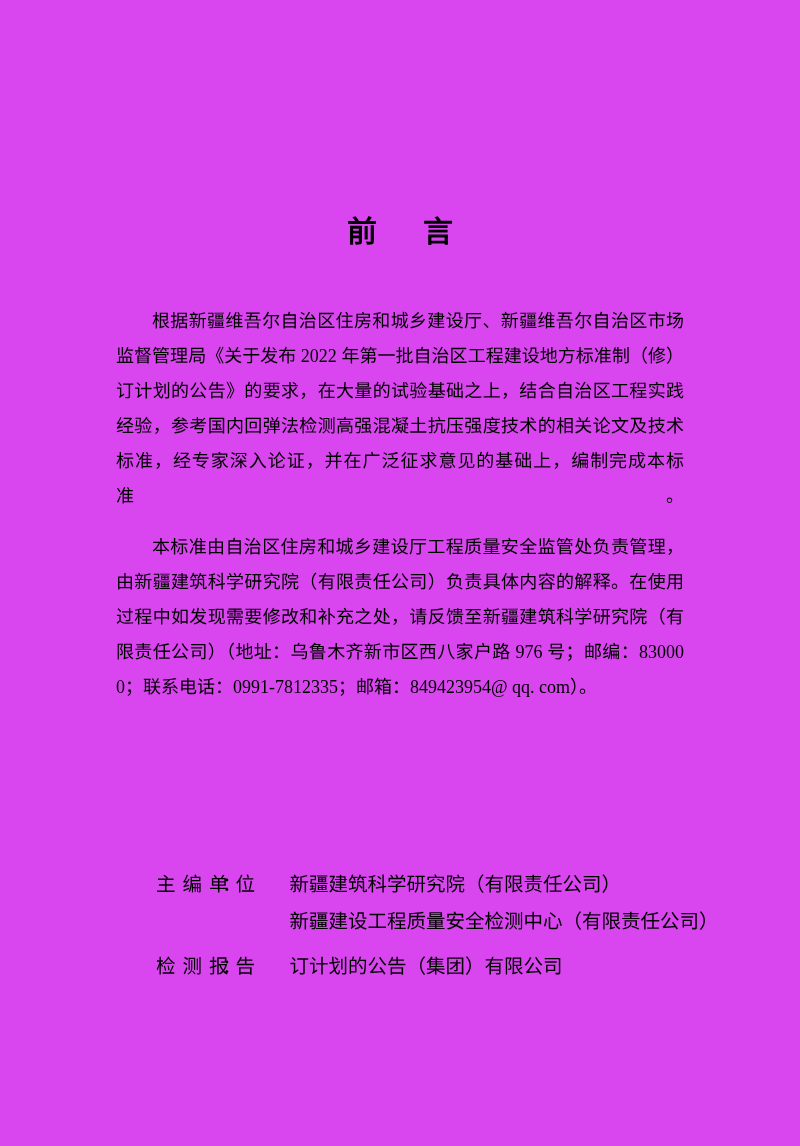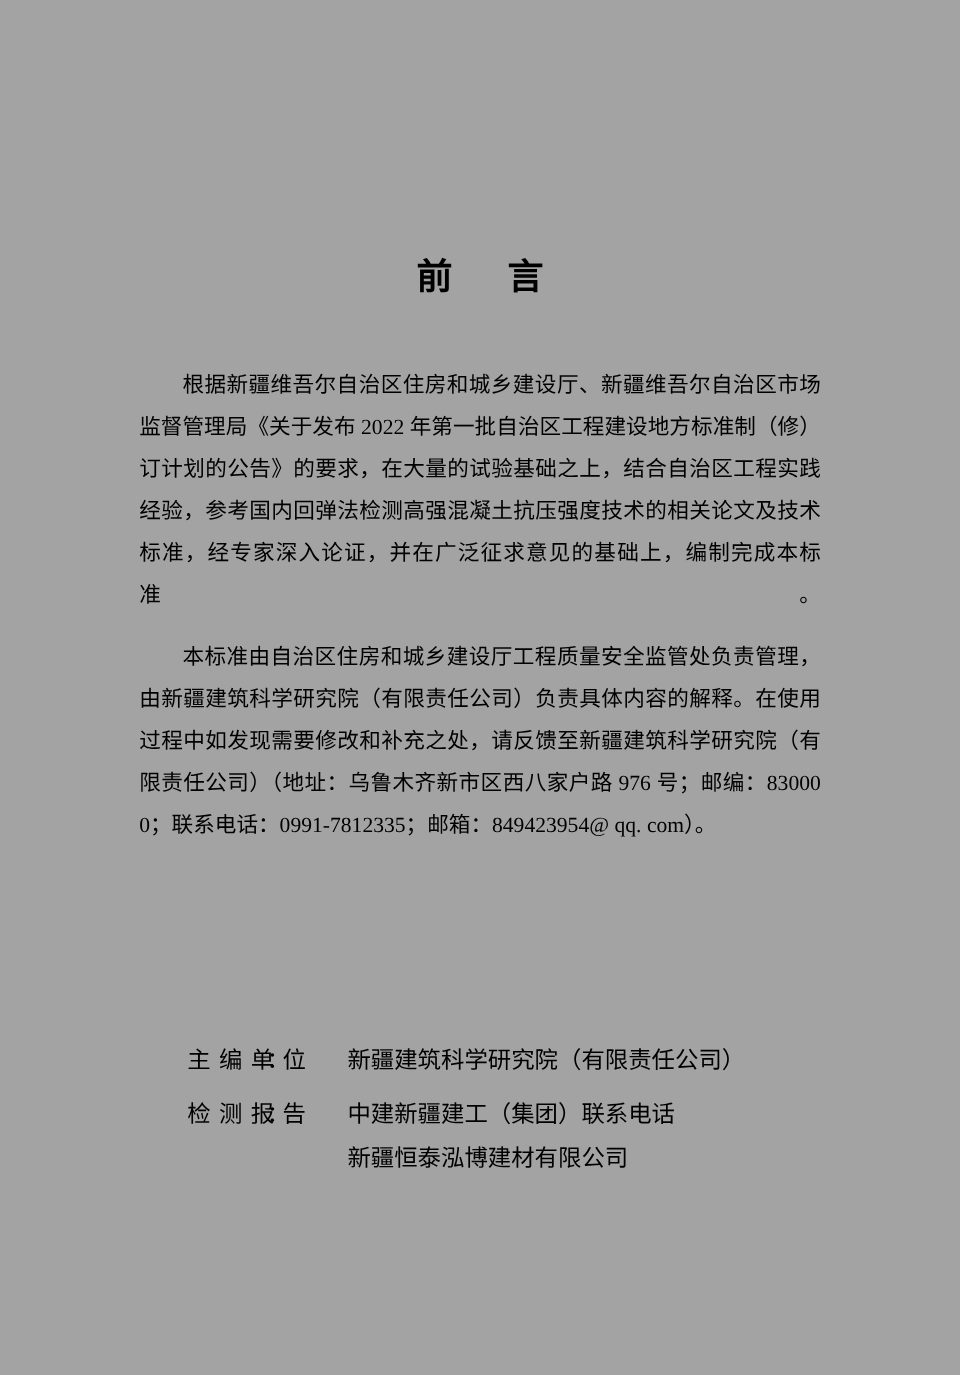--- a/index.html
+++ b/index.html
@@ -6,21 +6,21 @@
   html, body {
     margin: 0;
     padding: 0;
     background: #ffffff;
   }
 
   .page {
     position: relative;
     width: 800px;
     height: 1146px;
-    background: #a3a3a3;
+    background: #d946ef;
     margin: 0 auto;
     overflow: hidden;
     font-family: "Liberation Serif", "DejaVu Serif", serif;
     color: #000000;
     -webkit-font-smoothing: antialiased;
   }
 
   .content {
     position: absolute;
     left: 100px;
@@ -133,31 +133,31 @@
     </div>
 
     <div class="sig-block">
 
       <div class="sig-group">
         <div class="sig-row">
           <span class="sig-label">主编单位</span>
           <span class="sig-colon">：</span>
           <span class="sig-value">新疆建筑科学研究院（有限责任公司）</span>
         </div>
+        <div class="sig-row continuation">
+          <span class="sig-label">主编单位</span>
+          <span class="sig-colon">：</span>
+          <span class="sig-value">新疆建设工程质量安全检测中心（有限责任公司）</span>
+        </div>
       </div>
 
       <div class="sig-group">
         <div class="sig-row">
           <span class="sig-label">检测报告</span>
           <span class="sig-colon">：</span>
-          <span class="sig-value">中建新疆建工（集团）联系电话</span>
-        </div>
-        <div class="sig-row continuation">
-          <span class="sig-label">参编单位</span>
-          <span class="sig-colon">：</span>
-          <span class="sig-value">新疆恒泰泓博建材有限公司</span>
+          <span class="sig-value">订计划的公告（集团）有限公司</span>
         </div>
       </div>
 
     </div>
 
   </div>
 </div>
 
 </body></html>

